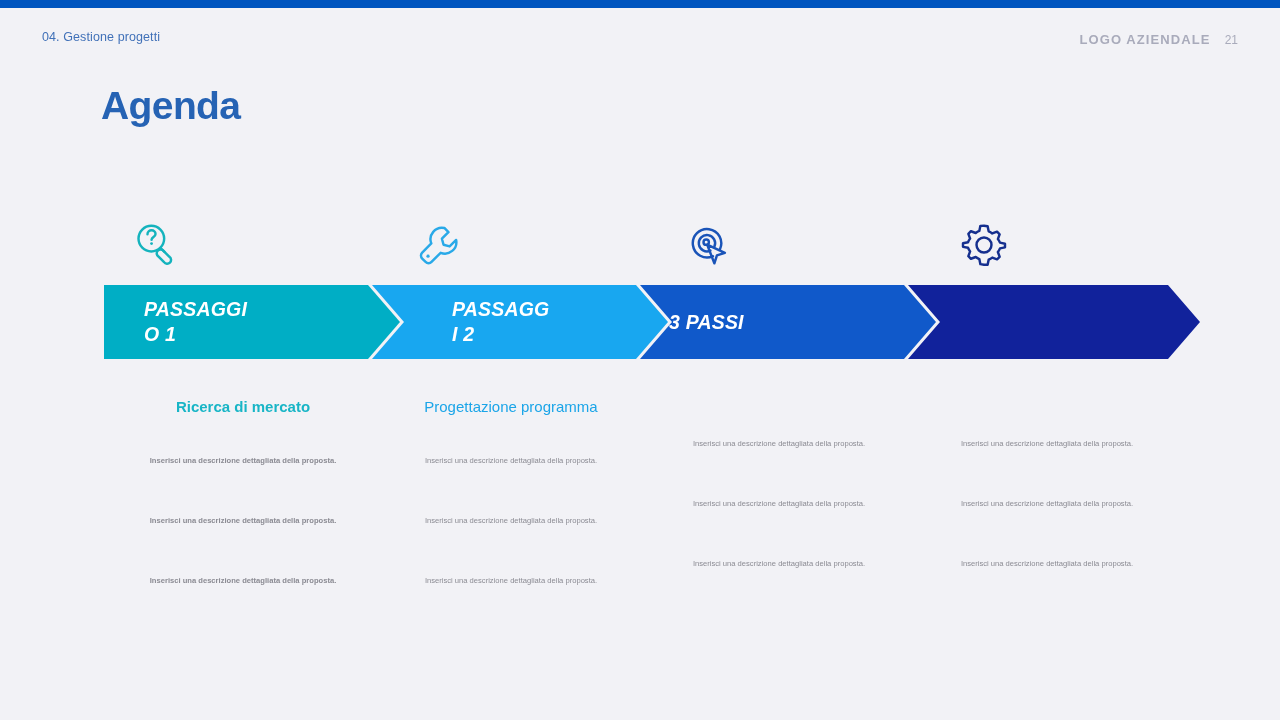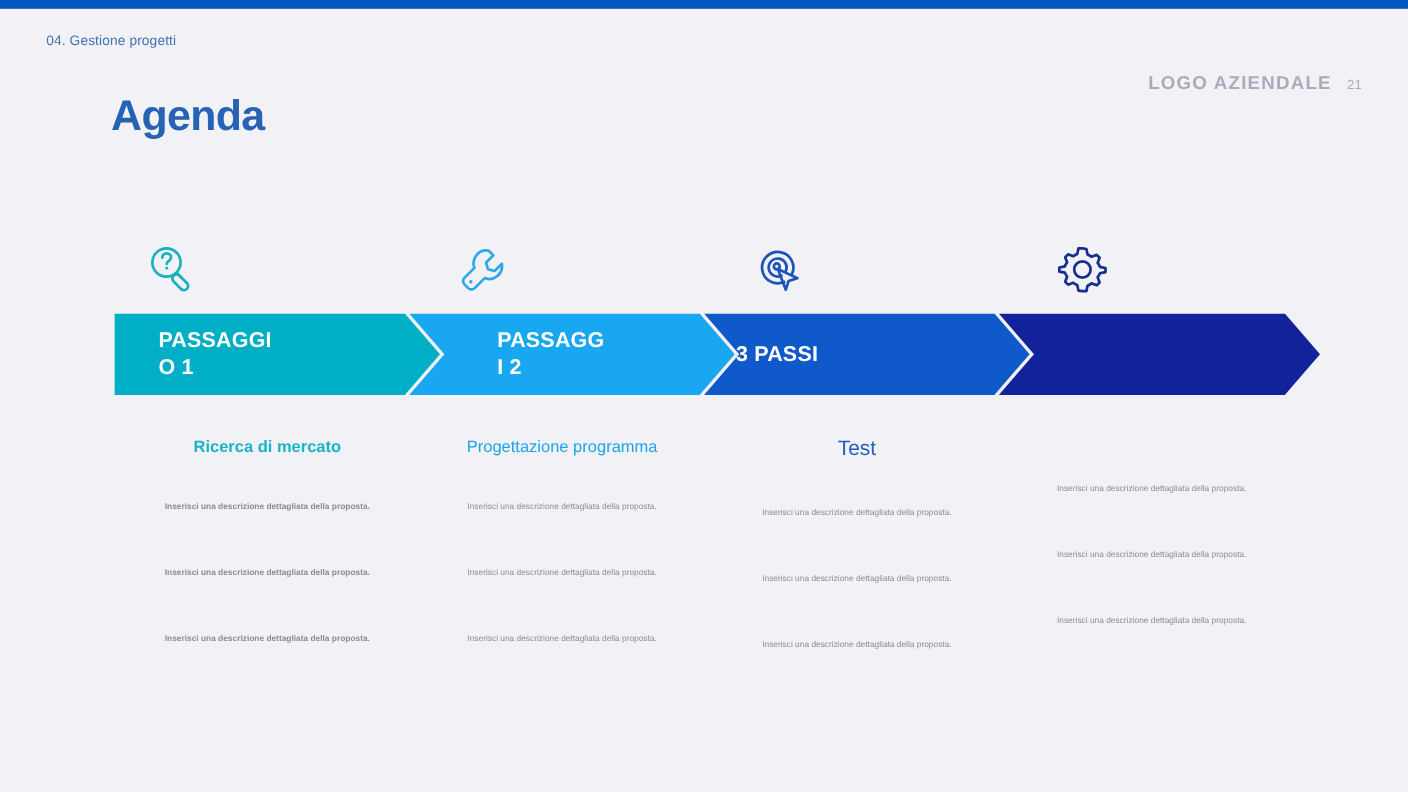--- a/index.html
+++ b/index.html
@@ -19,22 +19,22 @@
 
   .header-left {
     position:absolute; left:42px; top:30px;
     font-size:12.5px; color:#4171b8; letter-spacing:0.1px;
   }
   .header-right {
     position:absolute; right:42px; top:32px;
     display:flex; align-items:baseline; gap:14px;
   }
   .logo-text {
-    font-size:17px; color:#a9abbb;
-    letter-spacing:1.1px; font-weight:600;margin-top:34px;
+    font-size:13px; color:#a9abbb;
+    letter-spacing:1.1px; font-weight:600;
   }
   .page-num { font-size:12px; color:#a9abbb; }
 
   .title {
     position:absolute; left:101px; top:84px;
     font-size:39px; font-weight:bold; color:#2663b4;
     letter-spacing:-0.6px;
   }
   .subtitle {
     position:absolute; left:102px; top:139px;
@@ -43,21 +43,21 @@
 
   
   .icon-row { position:absolute; left:104px; top:214px; width:1094px; height:62px; }
   .icon-cell {
     position:absolute; top:0; width:60px; height:62px;
     display:flex; align-items:center; justify-content:center;
   }
   .icon-cell svg { width:56px; height:56px; display:block; }
 
   
-  .band { position:absolute; left:104px; top:285px; width:1096px; height:84px; }
+  .band { position:absolute; left:104px; top:285px; width:1096px; height:84px;font-style:italic; }
   .chev { position:absolute; top:0; height:74px; }
   .chev svg { display:block; width:100%; height:100%; }
   .chev-label {
     position:absolute; top:0; height:74px;
     display:flex; flex-direction:column; justify-content:center;
     color:#ffffff; font-size:19.5px; font-weight:bold;
     letter-spacing:0.2px; line-height:1.26;
     pointer-events:none;
   }
   .chev-label span { display:block; }
@@ -166,21 +166,20 @@
       </div>
       <div class="col" style="left: 270px;">
         <div class="col-head" style="color: rgb(27, 165, 232);">Progettazione programma</div>
         <div class="col-body">
           <div class="desc">Inserisci una descrizione dettagliata della proposta.</div>
           <div class="desc">Inserisci una descrizione dettagliata della proposta.</div>
           <div class="desc">Inserisci una descrizione dettagliata della proposta.</div>
         </div>
       </div>
       <div class="col" style="left: 538px;">
-        <div class="col-head big" style="color: rgb(31, 95, 196);">Test</div>
         <div class="col-body">
           <div class="desc">Inserisci una descrizione dettagliata della proposta.</div>
           <div class="desc">Inserisci una descrizione dettagliata della proposta.</div>
           <div class="desc">Inserisci una descrizione dettagliata della proposta.</div>
         </div>
       </div>
       <div class="col" style="left: 806px;">
         <div class="col-body">
           <div class="desc">Inserisci una descrizione dettagliata della proposta.</div>
           <div class="desc">Inserisci una descrizione dettagliata della proposta.</div>

